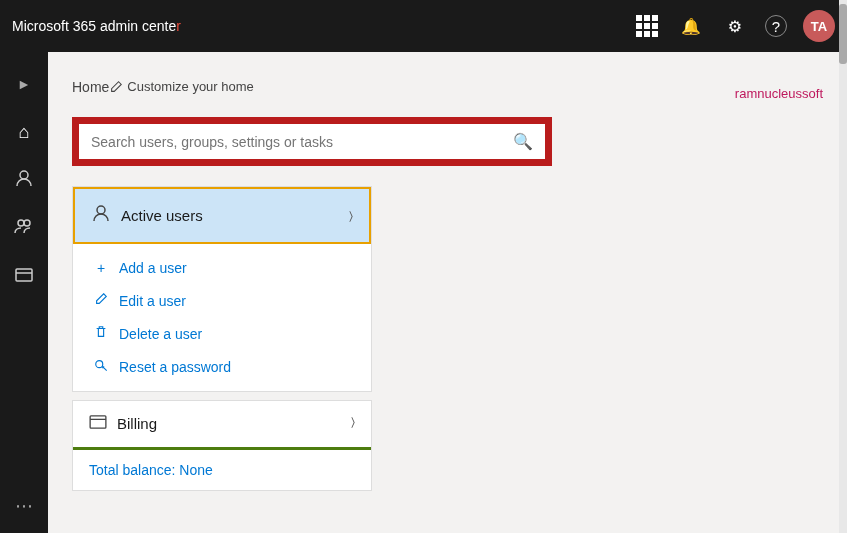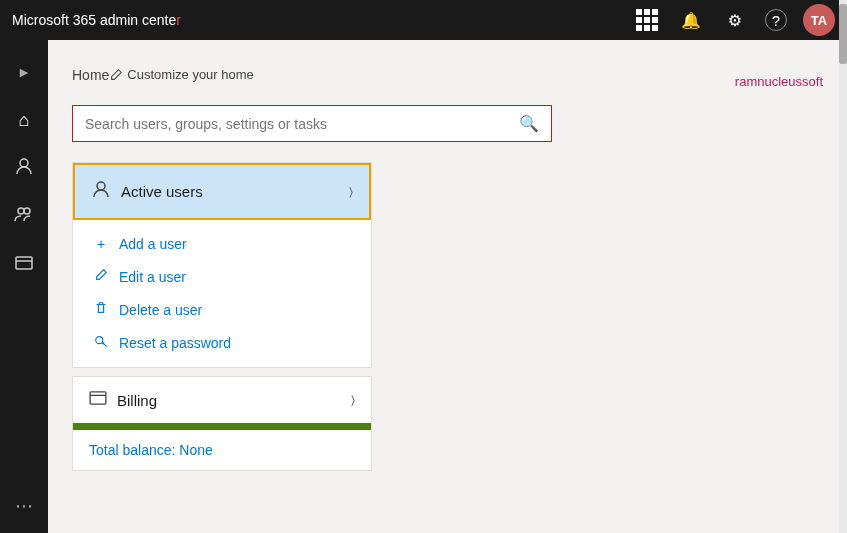--- a/index.html
+++ b/index.html
@@ -9,21 +9,21 @@
       height: 533px;
       overflow: hidden;
       display: flex;
       flex-direction: column;
       background: #f3f2f1;
     }
 
     
     .topbar {
       background: #1a1a1a;
-      height: 40px;
+      height: 52px;
       display: flex;
       align-items: center;
       padding: 0 12px;
       flex-shrink: 0;
     }
     .topbar-title {
       color: white;
       font-size: 14px;
       font-weight: 400;
       flex: 1;
@@ -151,21 +151,21 @@
       font-size: 13px;
       color: #be185d;
       margin-top: 14px;
     }
 
     
     .search-bar {
       display: flex;
       align-items: center;
       background: white;
-      border: 1px solid #b91c1c;
+      border: 7px solid #b91c1c;
       padding: 8px 12px;
       margin-bottom: 20px;
       width: 480px;
       max-width: 100%;
     }
     .search-input {
       flex: 1;
       border: none;
       outline: none;
       font-size: 14px;
@@ -230,25 +230,24 @@
     }
 
     
     .billing-card {
       background: white;
       border: 1px solid #ddd;
       width: 300px;
     }
     .billing-header {
       display: flex;
-      align-items: center;
       padding: 14px 16px;
       gap: 10px;
       cursor: pointer;
-      border-bottom: 7px solid #4d7c0f;
+      border-bottom: 3px solid #4d7c0f;
     }
     .billing-header-icon {
       color: #555;
       font-size: 16px;
     }
     .billing-header-title {
       flex: 1;
       font-size: 15px;
       color: #1a1a1a;
     }

